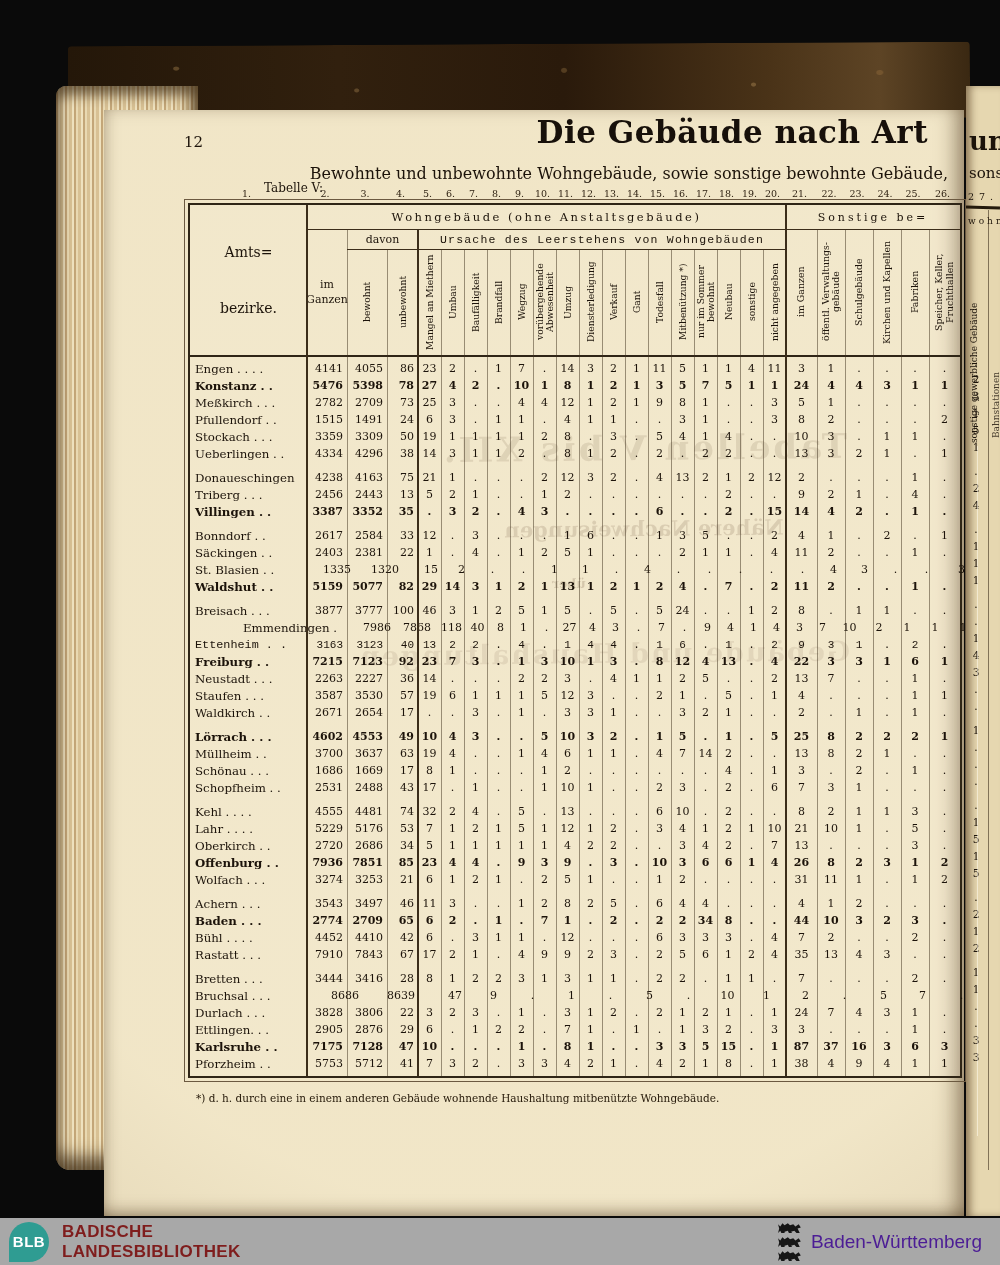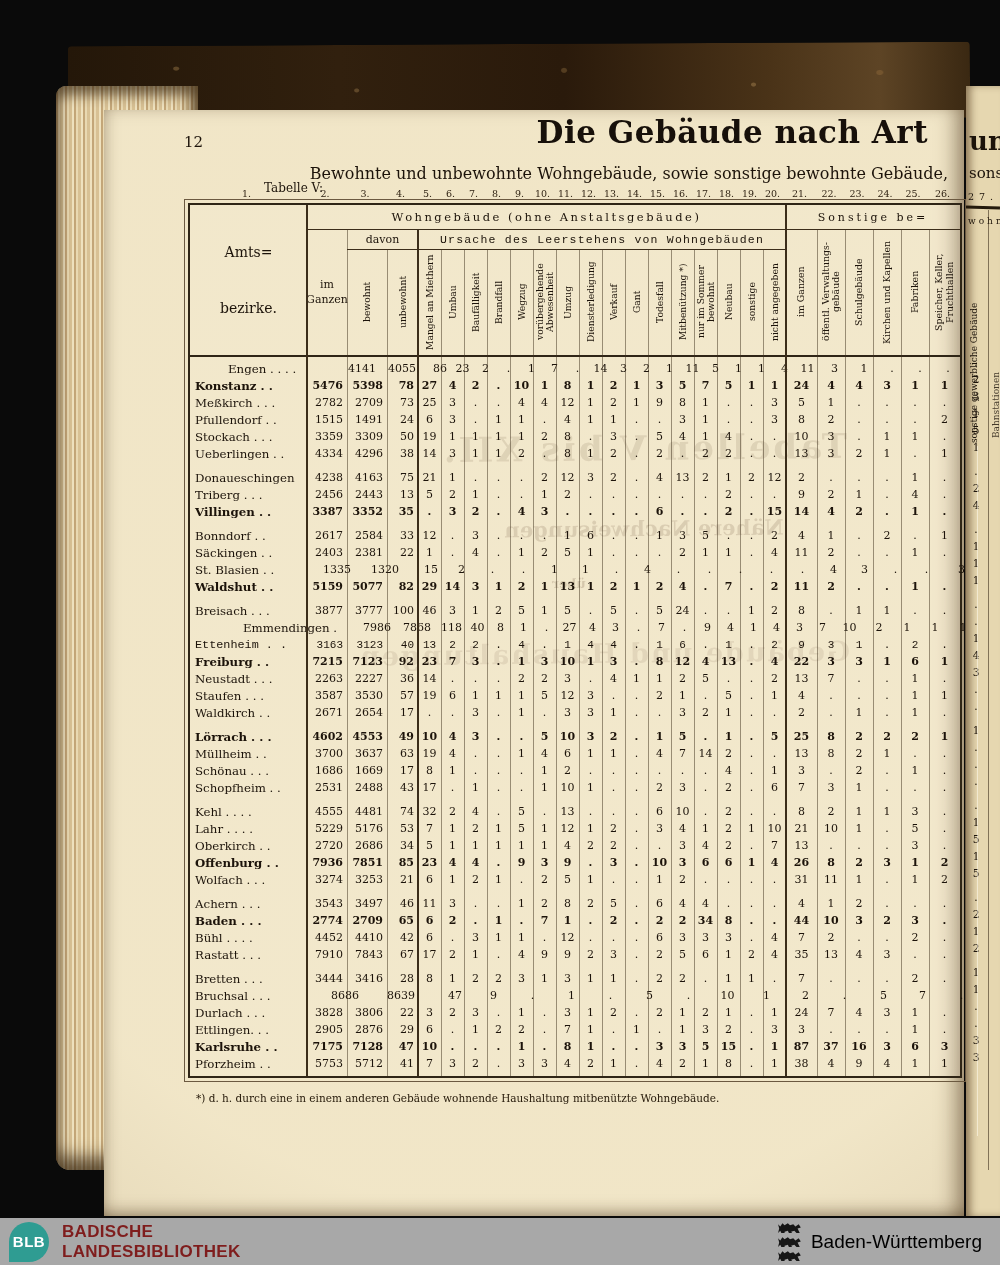--- a/index.html
+++ b/index.html
@@ -85,21 +85,21 @@
   .sl-cell{height:17px;font-size:10.5px;text-align:center;}
   
   .bottom-bar{position:absolute;left:0;top:1218px;width:1000px;height:47px;background:#a8a8a8;
     display:flex;align-items:center;font-family:"Liberation Sans","DejaVu Sans",sans-serif;}
   .blb-logo{width:40px;height:40px;margin-left:9px;border-radius:50% 50% 50% 0;
     display:flex;align-items:center;justify-content:center;color:#fff;font-weight:bold;font-size:15px;
     letter-spacing:.5px;}
   .lib-name{margin-left:13px;font-weight:bold;font-size:17px;line-height:1.12;color:#7f1d1d;letter-spacing:.3px;}
   .spacer{flex:1;}
   .coat{display:flex;flex-direction:column;gap:1px;margin-right:8px;}
-  .state-name{margin-right:18px;font-size:19px;color:#000000;}
+  .state-name{margin-right:18px;font-size:19px;color:#4c1d95;}
 </style>
 </head>
 <body>
 
 <div class="scene">
   <div class="book-top"></div>
   <div class="page-stack"></div>
 
   <div class="main-page">
     <div class="ghost g1">Tabellen V bis XII.</div>
@@ -175,21 +175,21 @@
           <div class="rot" style="grid-column: 20;">nicht angegeben</div>
           <div class="rot sons" style="grid-column: 21;">im Ganzen</div>
           <div class="rot sons" style="grid-column: 22;">öffentl. Verwaltungs-gebäude</div>
           <div class="rot sons" style="grid-column: 23;">Schulgebäude</div>
           <div class="rot sons" style="grid-column: 24;">Kirchen und Kapellen</div>
           <div class="rot sons" style="grid-column: 25;">Fabriken</div>
           <div class="rot sons" style="grid-column: 26;">Speicher, Keller, Fruchthallen</div>
         </div>
       <div class="tbody" id="tbody">
           <div class="tgroup">
-            <div class="tr" style="grid-template-columns: 117px 40px 40px 31px 23px 23px 23px 23px 23px 23px 23px 23px 23px 23px 23px 23px 23px 23px 23px 23px 31px 28px 28px 28px 28px 31px; padding-left: 33px;">
+            <div class="tr" style="grid-template-columns: 117px 40px 40px 31px 23px 23px 23px 23px 23px 23px 23px 23px 23px 23px 23px 23px 23px 23px 23px 23px 31px 28px 28px 28px 28px 31px;">
               <div class="td lab">Engen . . . .</div>
               <div class="td numR">4141</div>
               <div class="td numR">4055</div>
               <div class="td numR">86</div>
               <div class="td">23</div>
               <div class="td">2</div>
               <div class="td">.</div>
               <div class="td">1</div>
               <div class="td">7</div>
               <div class="td">.</div>

